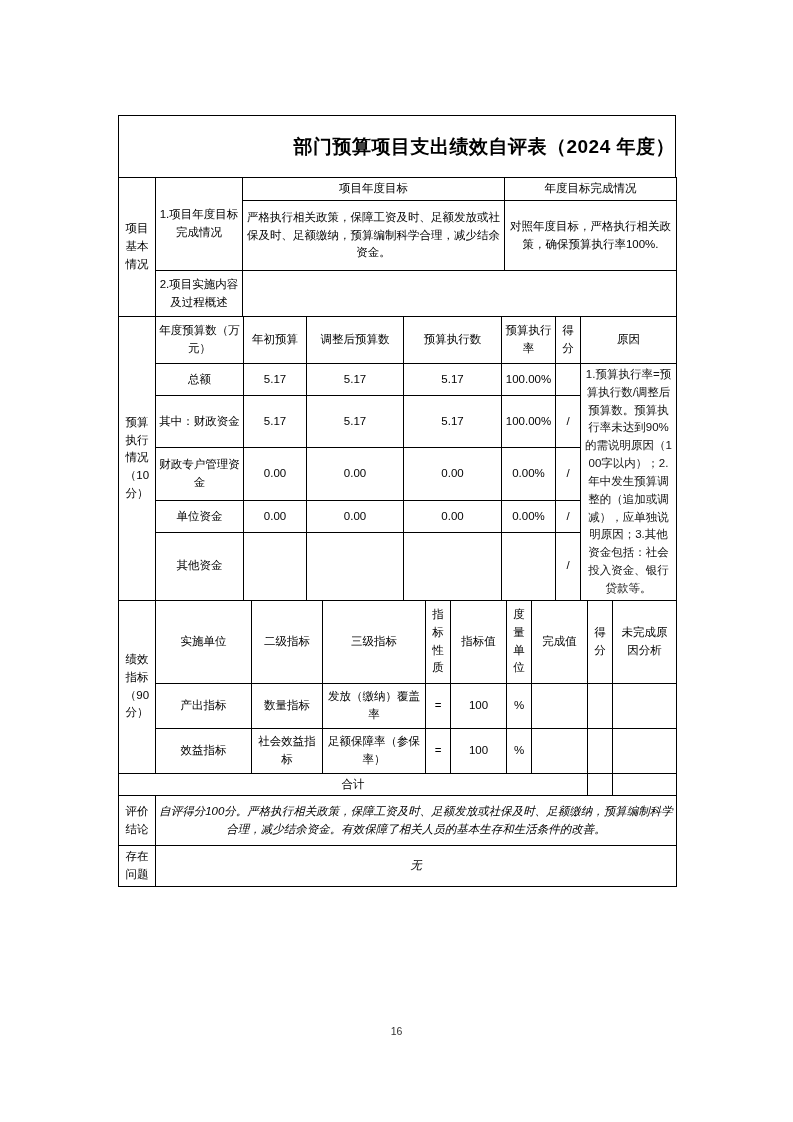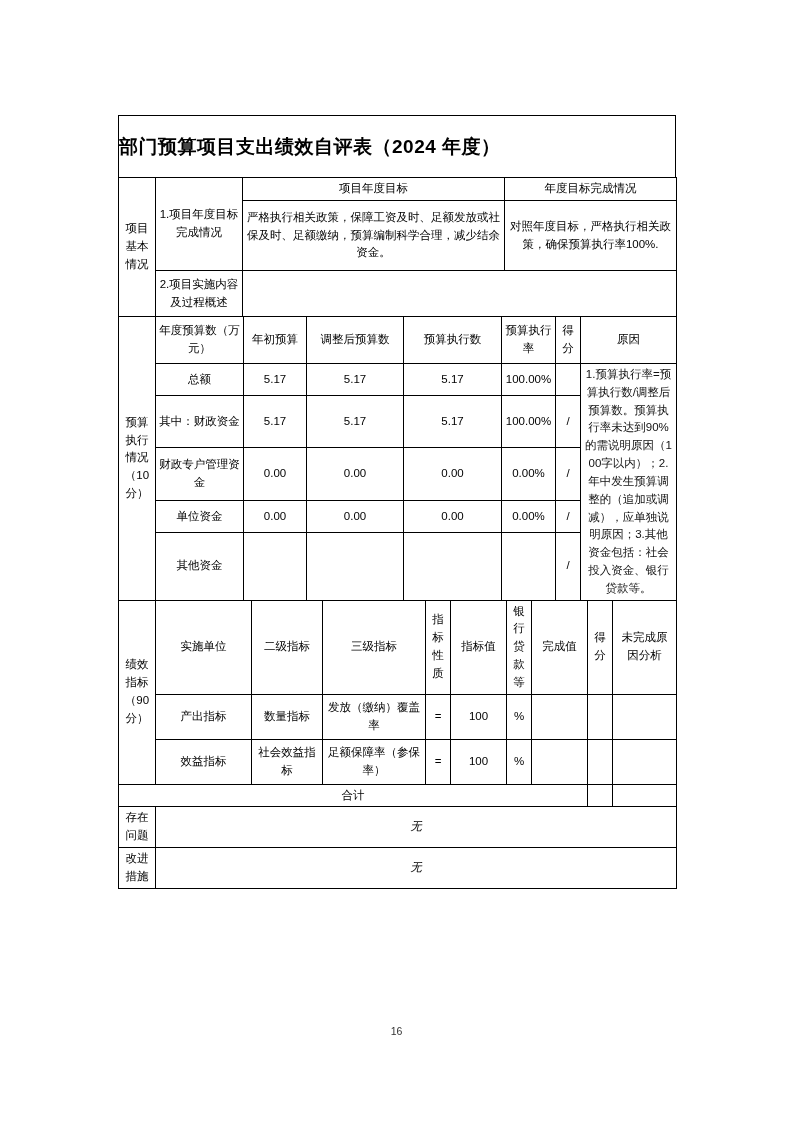--- a/index.html
+++ b/index.html
@@ -34,21 +34,21 @@
     text-align: center;
     padding: 2px 3px;
     overflow: hidden;
     word-break: break-all;
   }
   .titlebox {
     border: 1px solid #000;
     height: 63px;
     display: flex;
     align-items: center;
-    justify-content: flex-start;
+    justify-content: flex-end;
   }
   .title {
     font-size: 19px;
     font-weight: bold;
     letter-spacing: 0.5px;
   }
   td.left { text-align: left; padding-left: 6px; }
   td.seclbl { font-size: 11.5px; line-height: 1.7; padding: 1px; }
   td.goal { line-height: 2.0; padding: 3px 6px; }
   td.note {
@@ -193,21 +193,21 @@
           <col style="width:64px">
         </colgroup>
       <tbody>
           <tr style="height:83px">
         <td class="seclbl" rowspan="3">绩效指标（90分）</td>
         <td>实施单位</td>
         <td>二级指标</td>
         <td>三级指标</td>
         <td>指标性质</td>
         <td>指标值</td>
-        <td>银行贷款等</td>
+        <td>度量单位</td>
         <td>完成值</td>
         <td>得分</td>
         <td>未完成原因分析</td>
       </tr>
       <tr style="height:45px">
         <td>产出指标</td>
         <td>数量指标</td>
         <td>发放（缴纳）覆盖率</td>
         <td>=</td>
         <td>100</td>
@@ -235,27 +235,27 @@
     </tbody>
       </table>
 
     <table class="t">
       <colgroup>
           <col style="width:37px">
           <col style="width:273px">
           <col style="width:248px">
         </colgroup>
       <tbody>
+          <tr style="height:50px">
+        <td class="seclbl">评价结论</td>
+        <td colspan="2" class="concl">自评得分100分。严格执行相关政策，保障工资及时、足额发放或社保及时、足额缴纳，预算编制科学合理，减少结余资金。有效保障了相关人员的基本生存和生活条件的改善。</td>
+      </tr>
       <tr style="height:38px">
         <td class="seclbl">存在问题</td>
         <td colspan="2" class="left italic">无</td>
       </tr>
-      <tr style="height:40px">
-        <td class="seclbl">改进措施</td>
-        <td colspan="2" class="left italic">无</td>
-      </tr>
     </tbody>
       </table>
 
   </div>
 
   <div class="pagenum">16</div>
 </div>
 
 </body></html>

